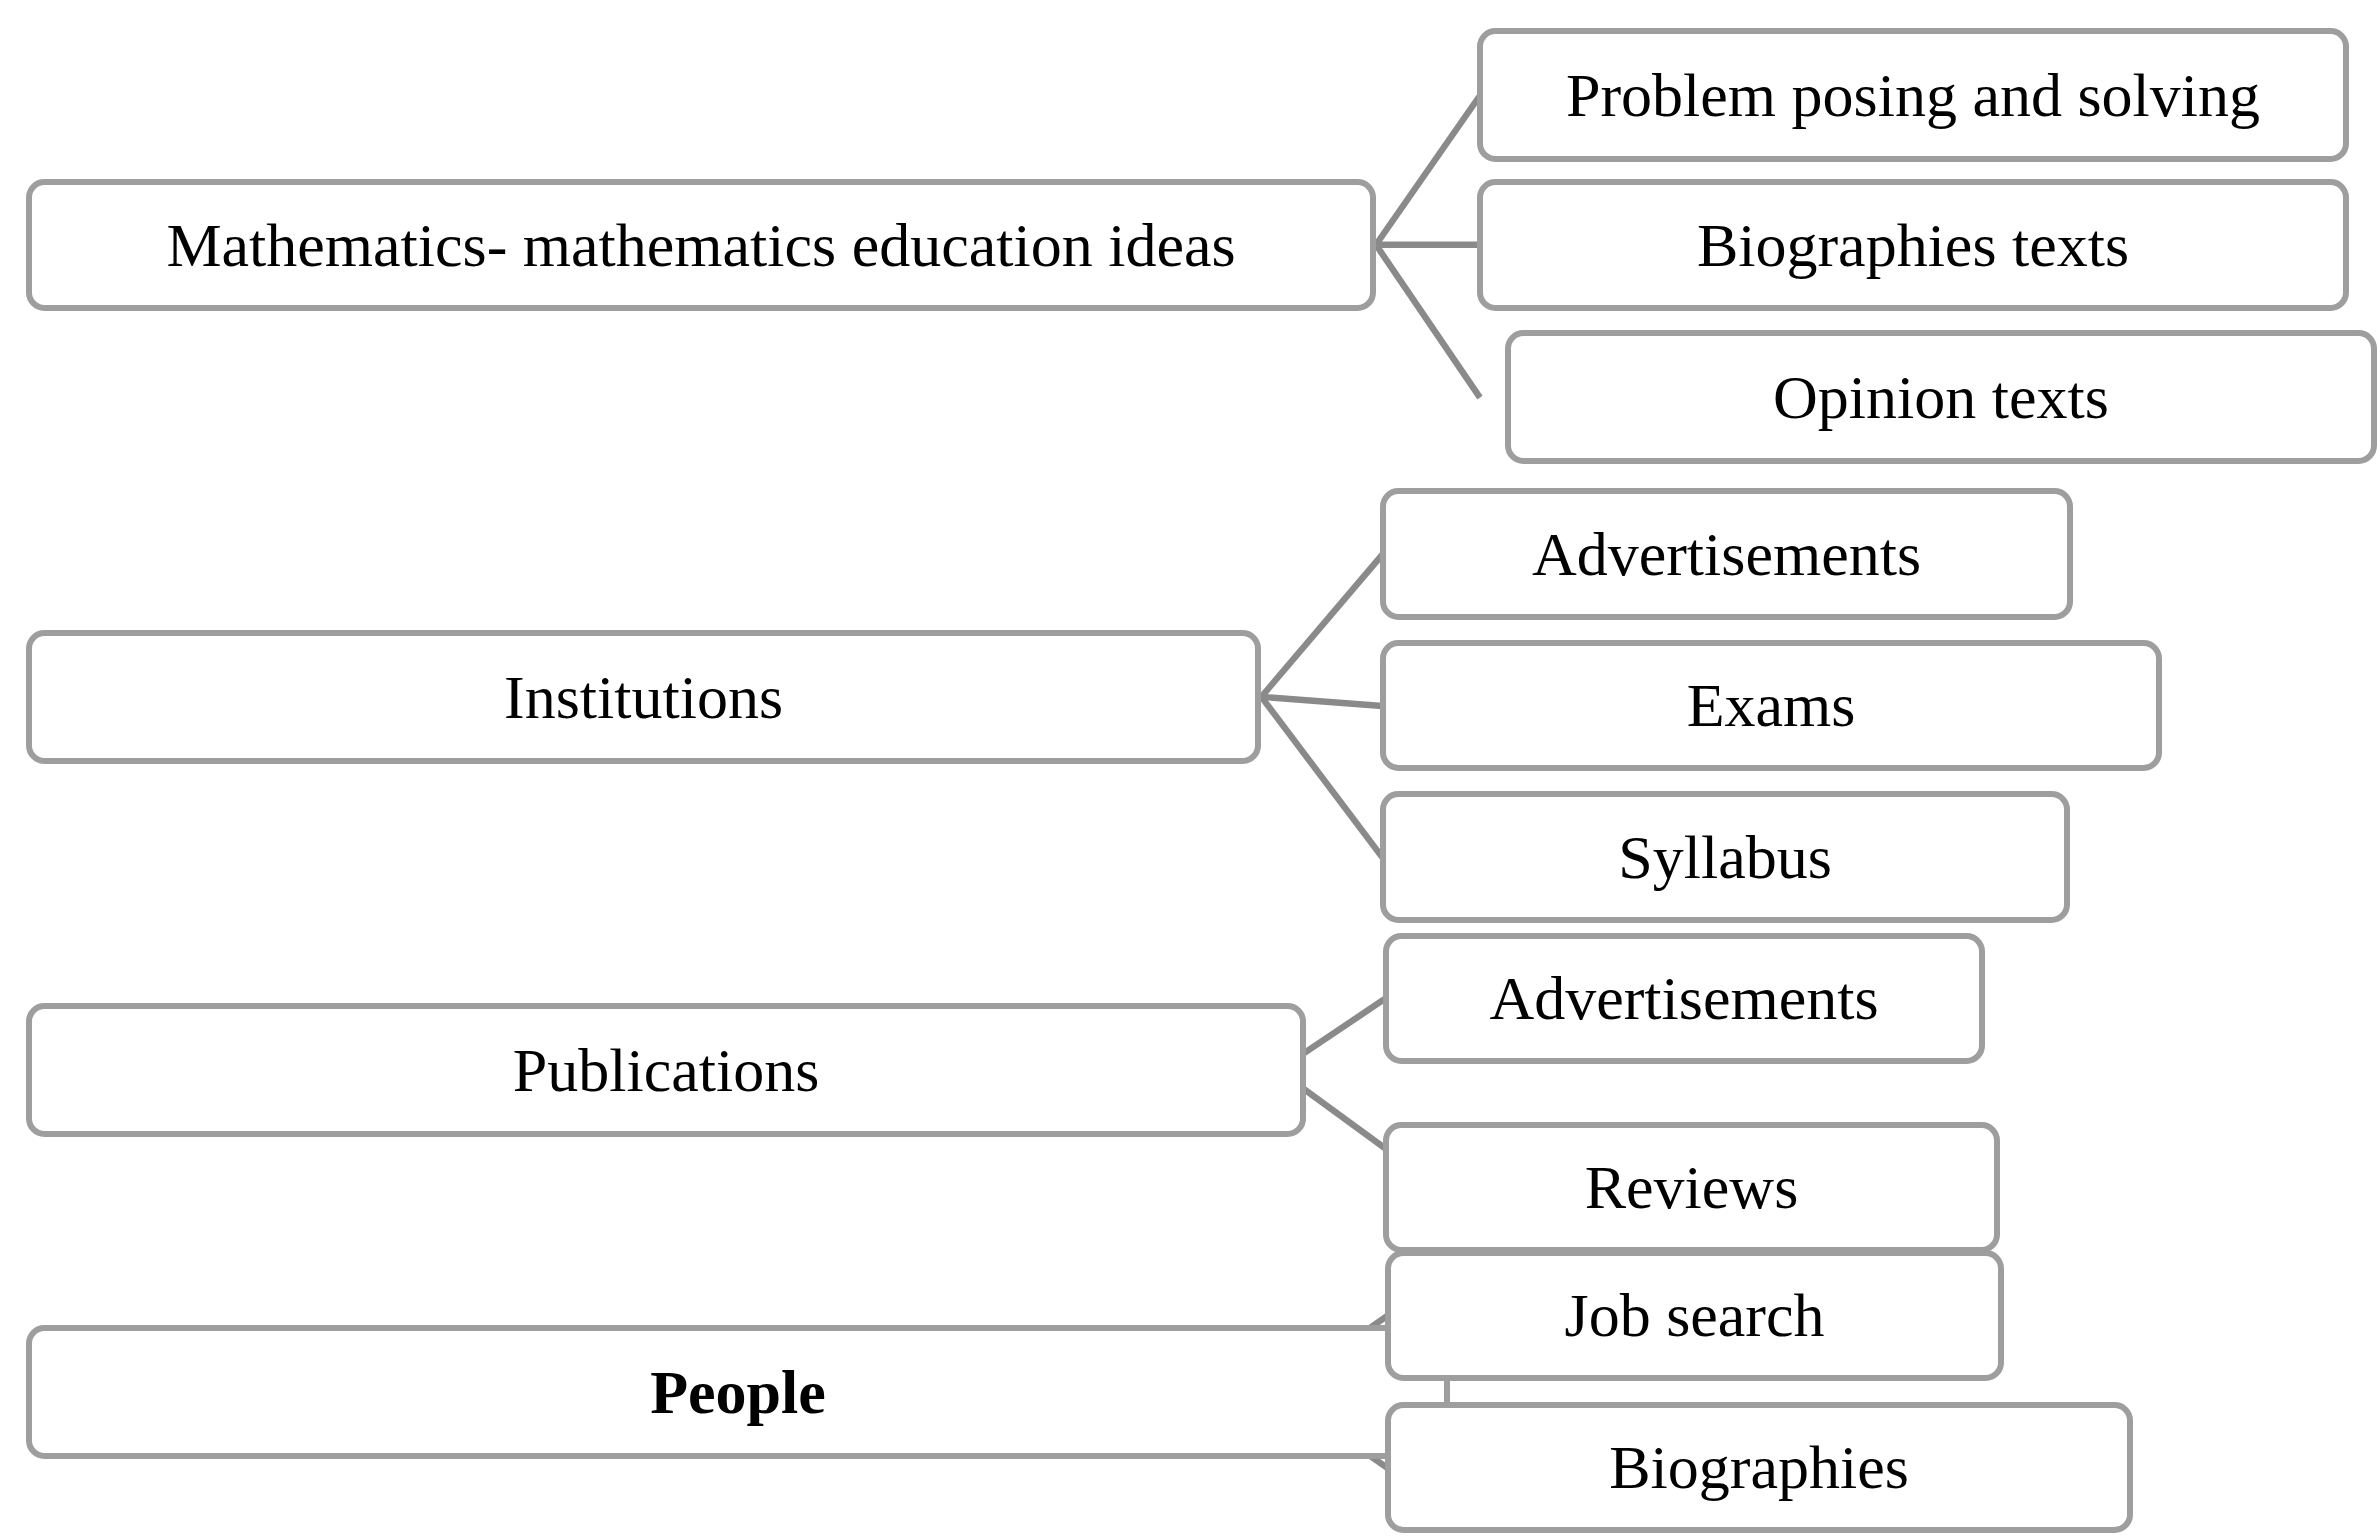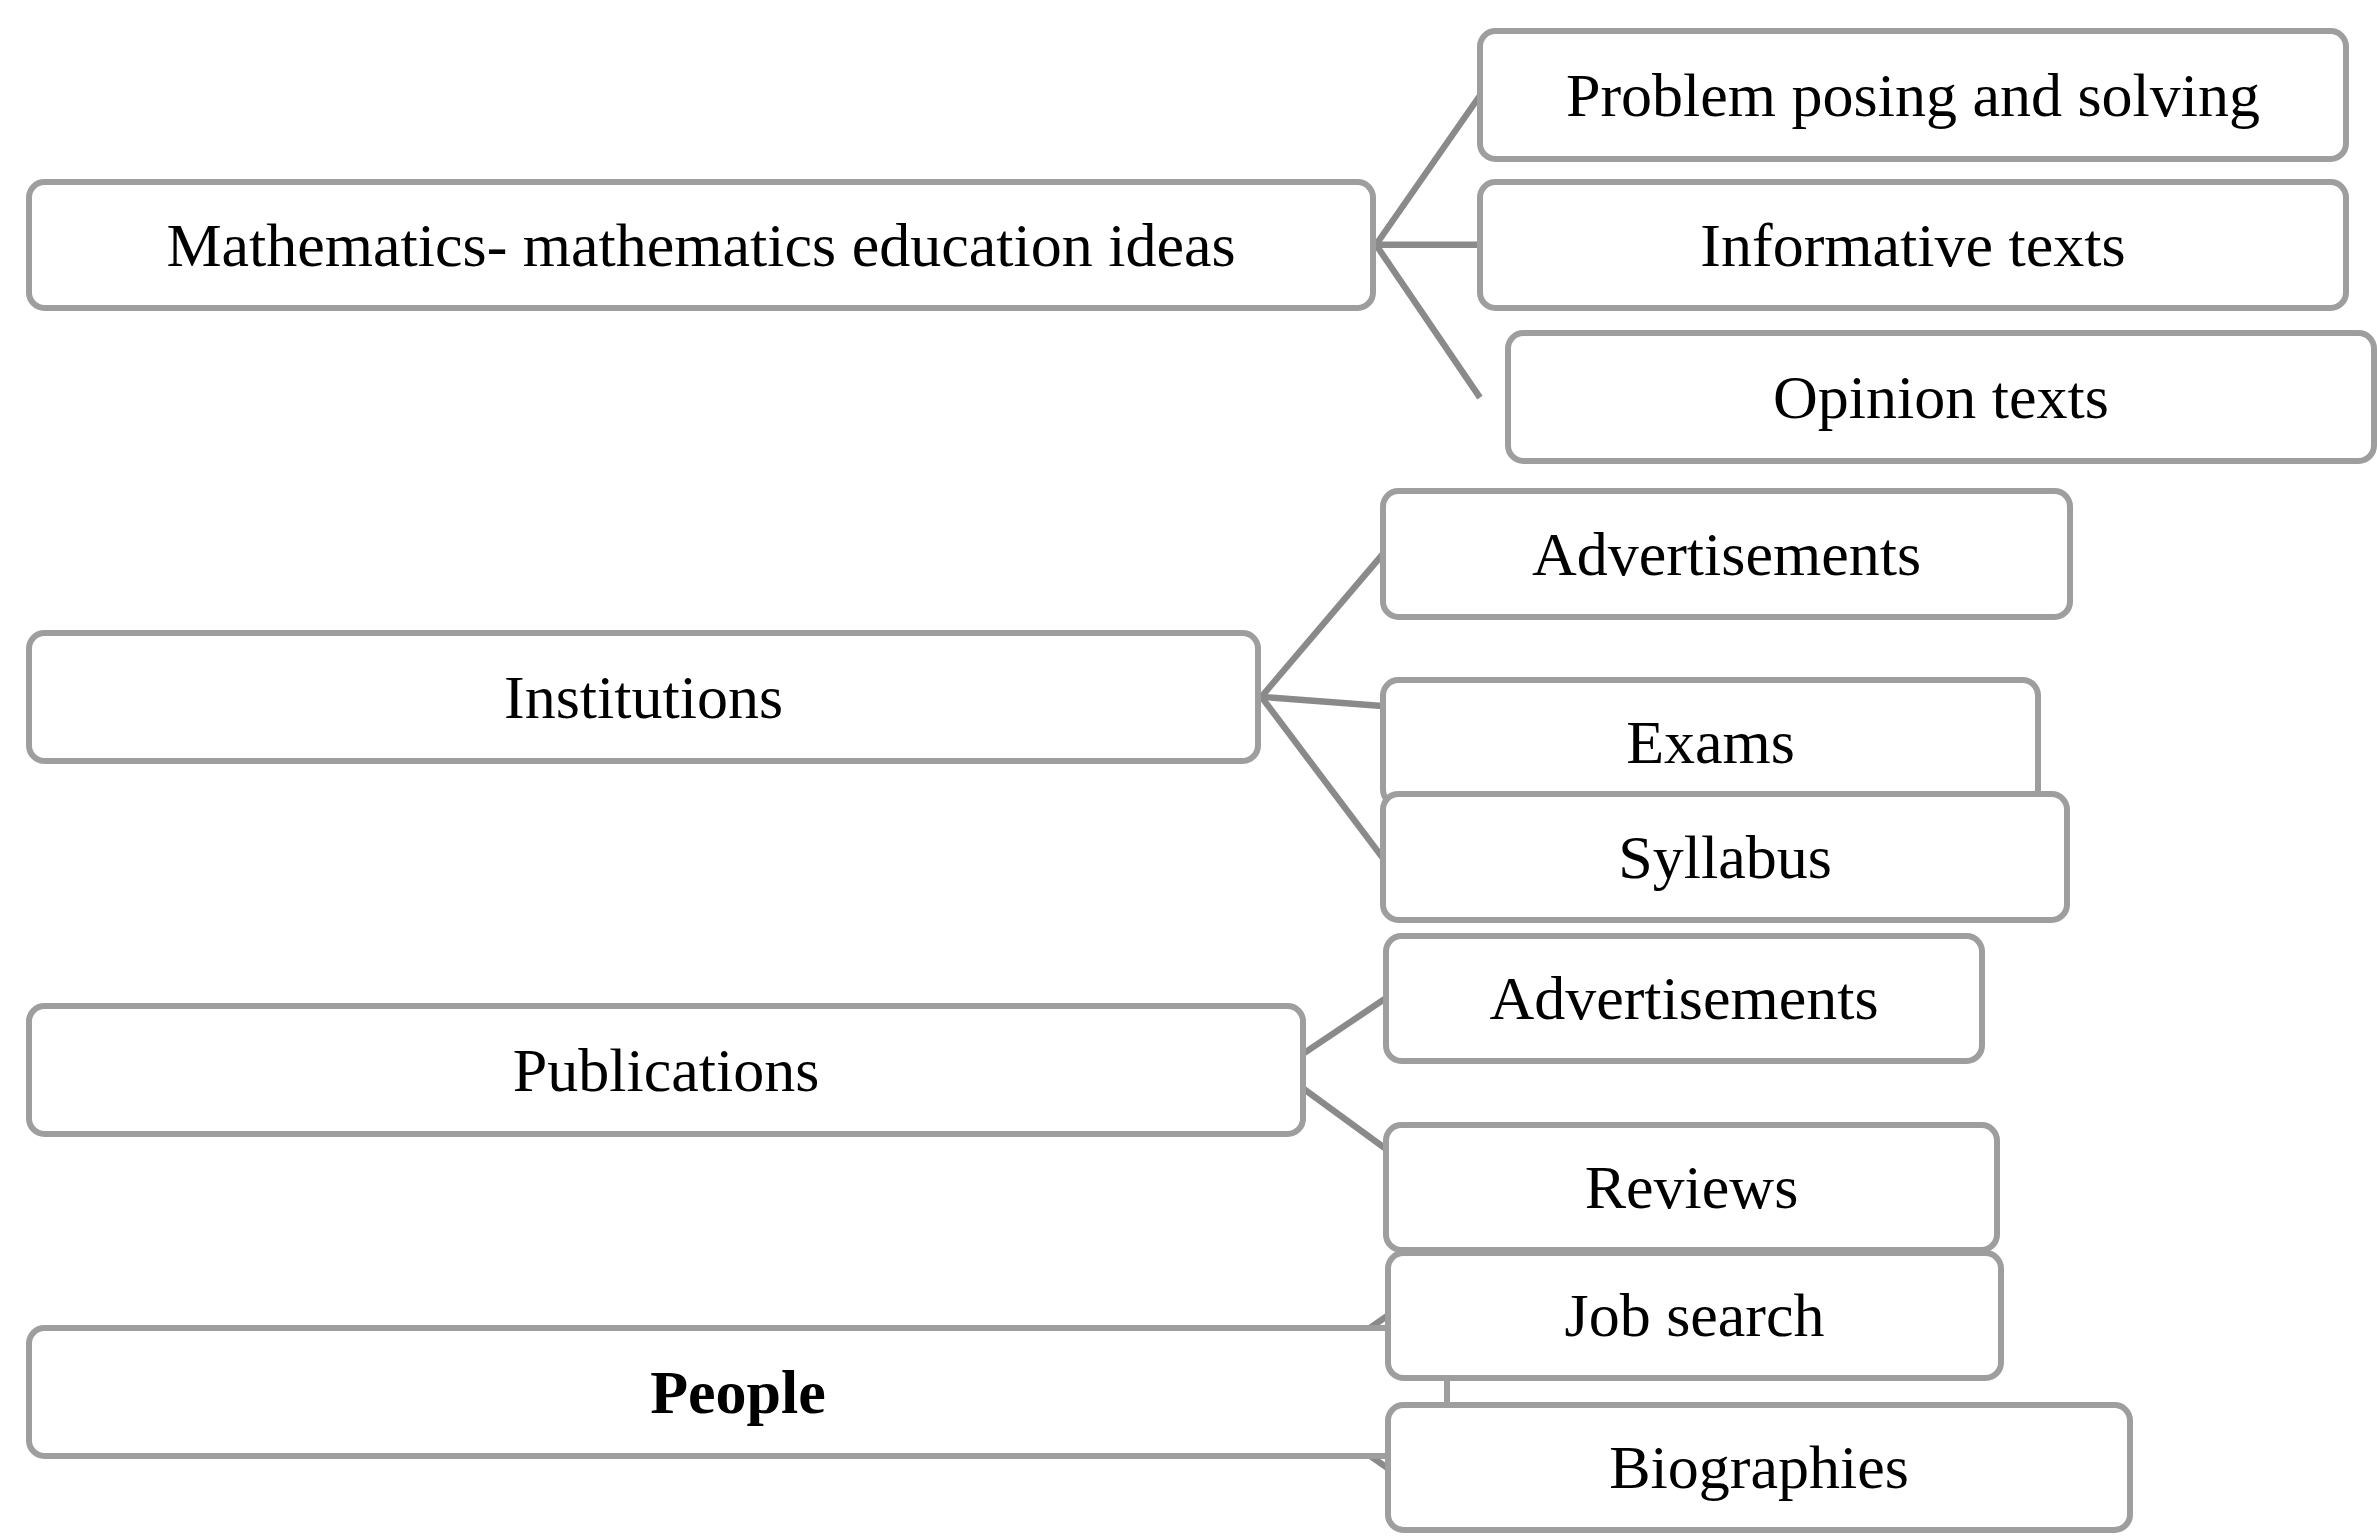--- a/index.html
+++ b/index.html
@@ -74,33 +74,33 @@
     <line x1="1807" y1="1967" x2="1961" y2="2075"></line>
   </svg>
 
   <div class="node" style="left:26px; top:179px; width:1350px; height:132px;">
     <span>Mathematics- mathematics education ideas</span>
   </div>
   <div class="node" style="left:1477px; top:28px; width:872px; height:134px;">
     <span>Problem posing and solving</span>
   </div>
   <div class="node" style="left:1477px; top:179px; width:872px; height:132px;">
-    <span>Informative texts</span>
+    <span>Biographies texts</span>
   </div>
   <div class="node" style="left:1477px; top:330px; width:872px; height:134px;margin-left:28px;">
     <span>Opinion texts</span>
   </div>
 
   <div class="node" style="left:26px; top:630px; width:1235px; height:134px;">
     <span>Institutions</span>
   </div>
   <div class="node" style="left:1380px; top:488px; width:693px; height:132px;">
     <span>Advertisements</span>
   </div>
-  <div class="node" style="left:1380px; top:677px; width:661px; height:131px;text-align:right;">
+  <div class="node" style="left:1380px; top:640px; width:782px; height:131px;text-align:right;">
     <span>Exams</span>
   </div>
   <div class="node" style="left:1380px; top:791px; width:690px; height:132px;">
     <span>Syllabus</span>
   </div>
 
   <div class="node" style="left:26px; top:1003px; width:1280px; height:134px;">
     <span>Publications</span>
   </div>
   <div class="node" style="left:1383px; top:933px; width:602px; height:131px;">

